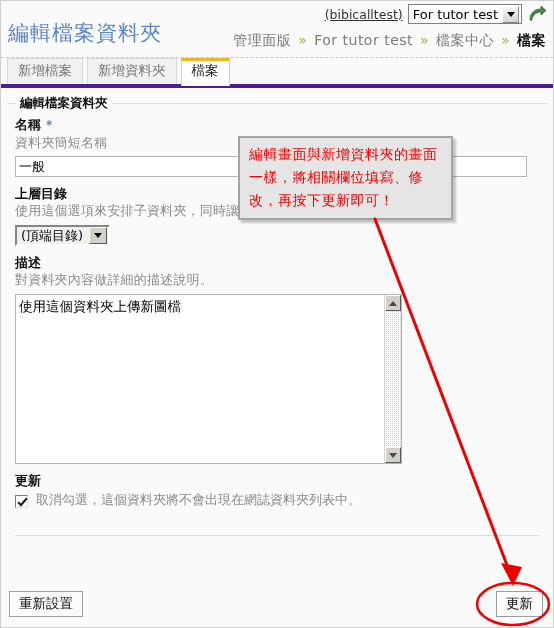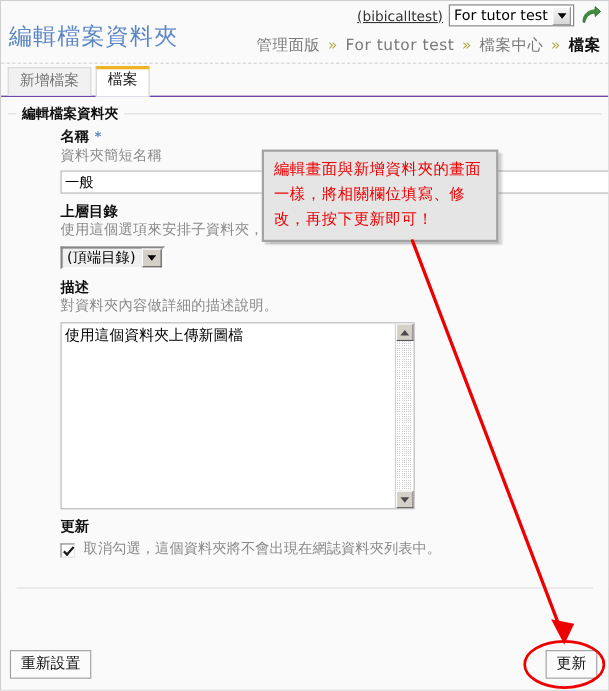--- a/index.html
+++ b/index.html
@@ -122,22 +122,22 @@
   }
 
   
   .tabs {
     position: relative;
     height: 30px;
     background: #fafafa;
     padding-left: 6px;
     box-sizing: border-box;
     display: flex;
-    align-items: flex-end;
-    border-bottom: 1px solid #4c1d95;
+    align-items: center;
+    border-bottom: 4px solid #4c1d95;
   }
   .tab {
     font-size: 13.5px;
     color: #777;
     background: #f1f1f1;
     border: 1px solid #d8d8d8;
     border-bottom: none;
     padding: 4px 10px 5px 10px;
     margin-right: 4px;
     line-height: 1.1;
@@ -185,21 +185,20 @@
     color: #111;
     line-height: 14px;
     white-space: nowrap;
   }
 
   .form-body {
     padding: 6px 14px 0 14px;
   }
   .field {
     margin-bottom: 8px;
-    margin-left: 40px;
   }
   .field-label {
     font-size: 13px;
     font-weight: bold;
     color: #111;
     line-height: 17px;
   }
   .req-star {
     color: #5b87c5;
     font-weight: bold;
@@ -258,21 +257,21 @@
   .parent-select .sel-arrow::after {
     content: "";
     border-left: 4px solid transparent;
     border-right: 4px solid transparent;
     border-top: 5px solid #000;
     display: block;
   }
 
   .textarea-wrap {
     position: relative;
-    width: 322px;
+    width: 387px;
     height: 170px;
     margin-top: 5px;
     box-sizing: border-box;
     border: 1px solid #b4b4b4;
     background: #ffffff;
     overflow: hidden;
   }
   .textarea-text {
     position: absolute;
     left: 3px;
@@ -445,20 +444,21 @@
       <span class="crumb">For tutor test</span>
       <span class="sep">»</span>
       <span class="crumb">檔案中心</span>
       <span class="sep">»</span>
       <span class="crumb last">檔案</span>
     </div>
   </div>
 
   <div class="tabs">
     <div class="tab">新增檔案</div>
+    <div class="tab">新增資料夾</div>
     <div class="tab active">檔案</div>
   </div>
 
   <div class="content">
 
     <div class="legend-row">
       <div class="legend-line"></div>
       <div class="legend-text">編輯檔案資料夾</div>
     </div>
 

